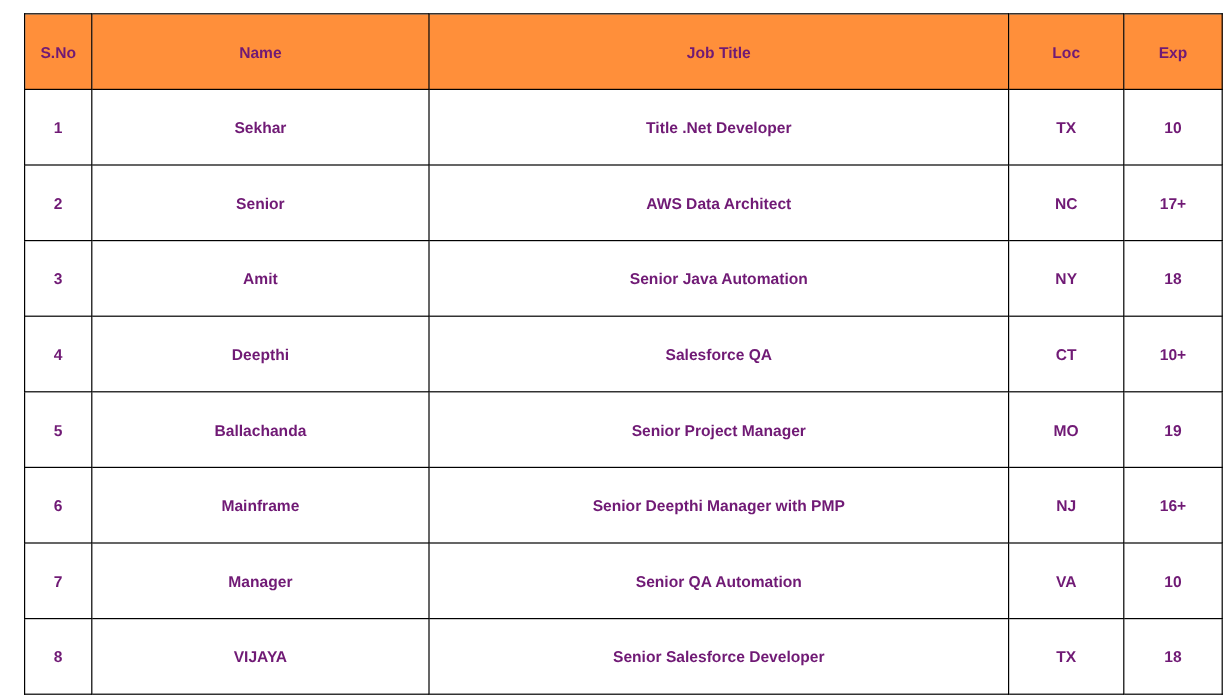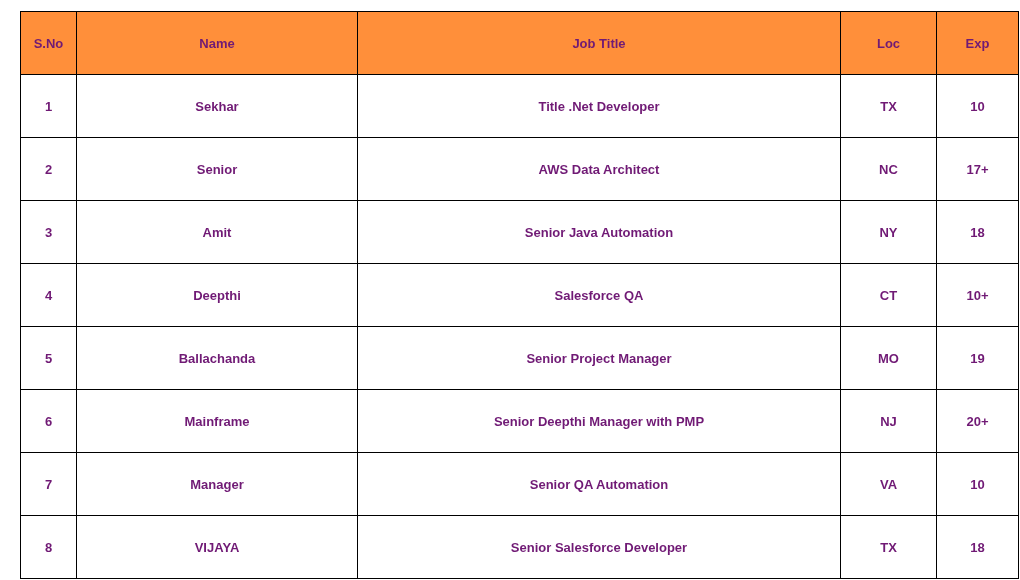--- a/index.html
+++ b/index.html
@@ -102,21 +102,21 @@
         <td>Ballachanda</td>
         <td>Senior Project Manager</td>
         <td>MO</td>
         <td>19</td>
       </tr>
       <tr>
         <td>6</td>
         <td>Mainframe</td>
         <td>Senior Deepthi Manager with PMP</td>
         <td>NJ</td>
-        <td>20+</td>
+        <td>16+</td>
       </tr>
       <tr>
         <td>7</td>
         <td>Manager</td>
         <td>Senior QA Automation</td>
         <td>VA</td>
         <td>10</td>
       </tr>
       <tr>
         <td>8</td>

